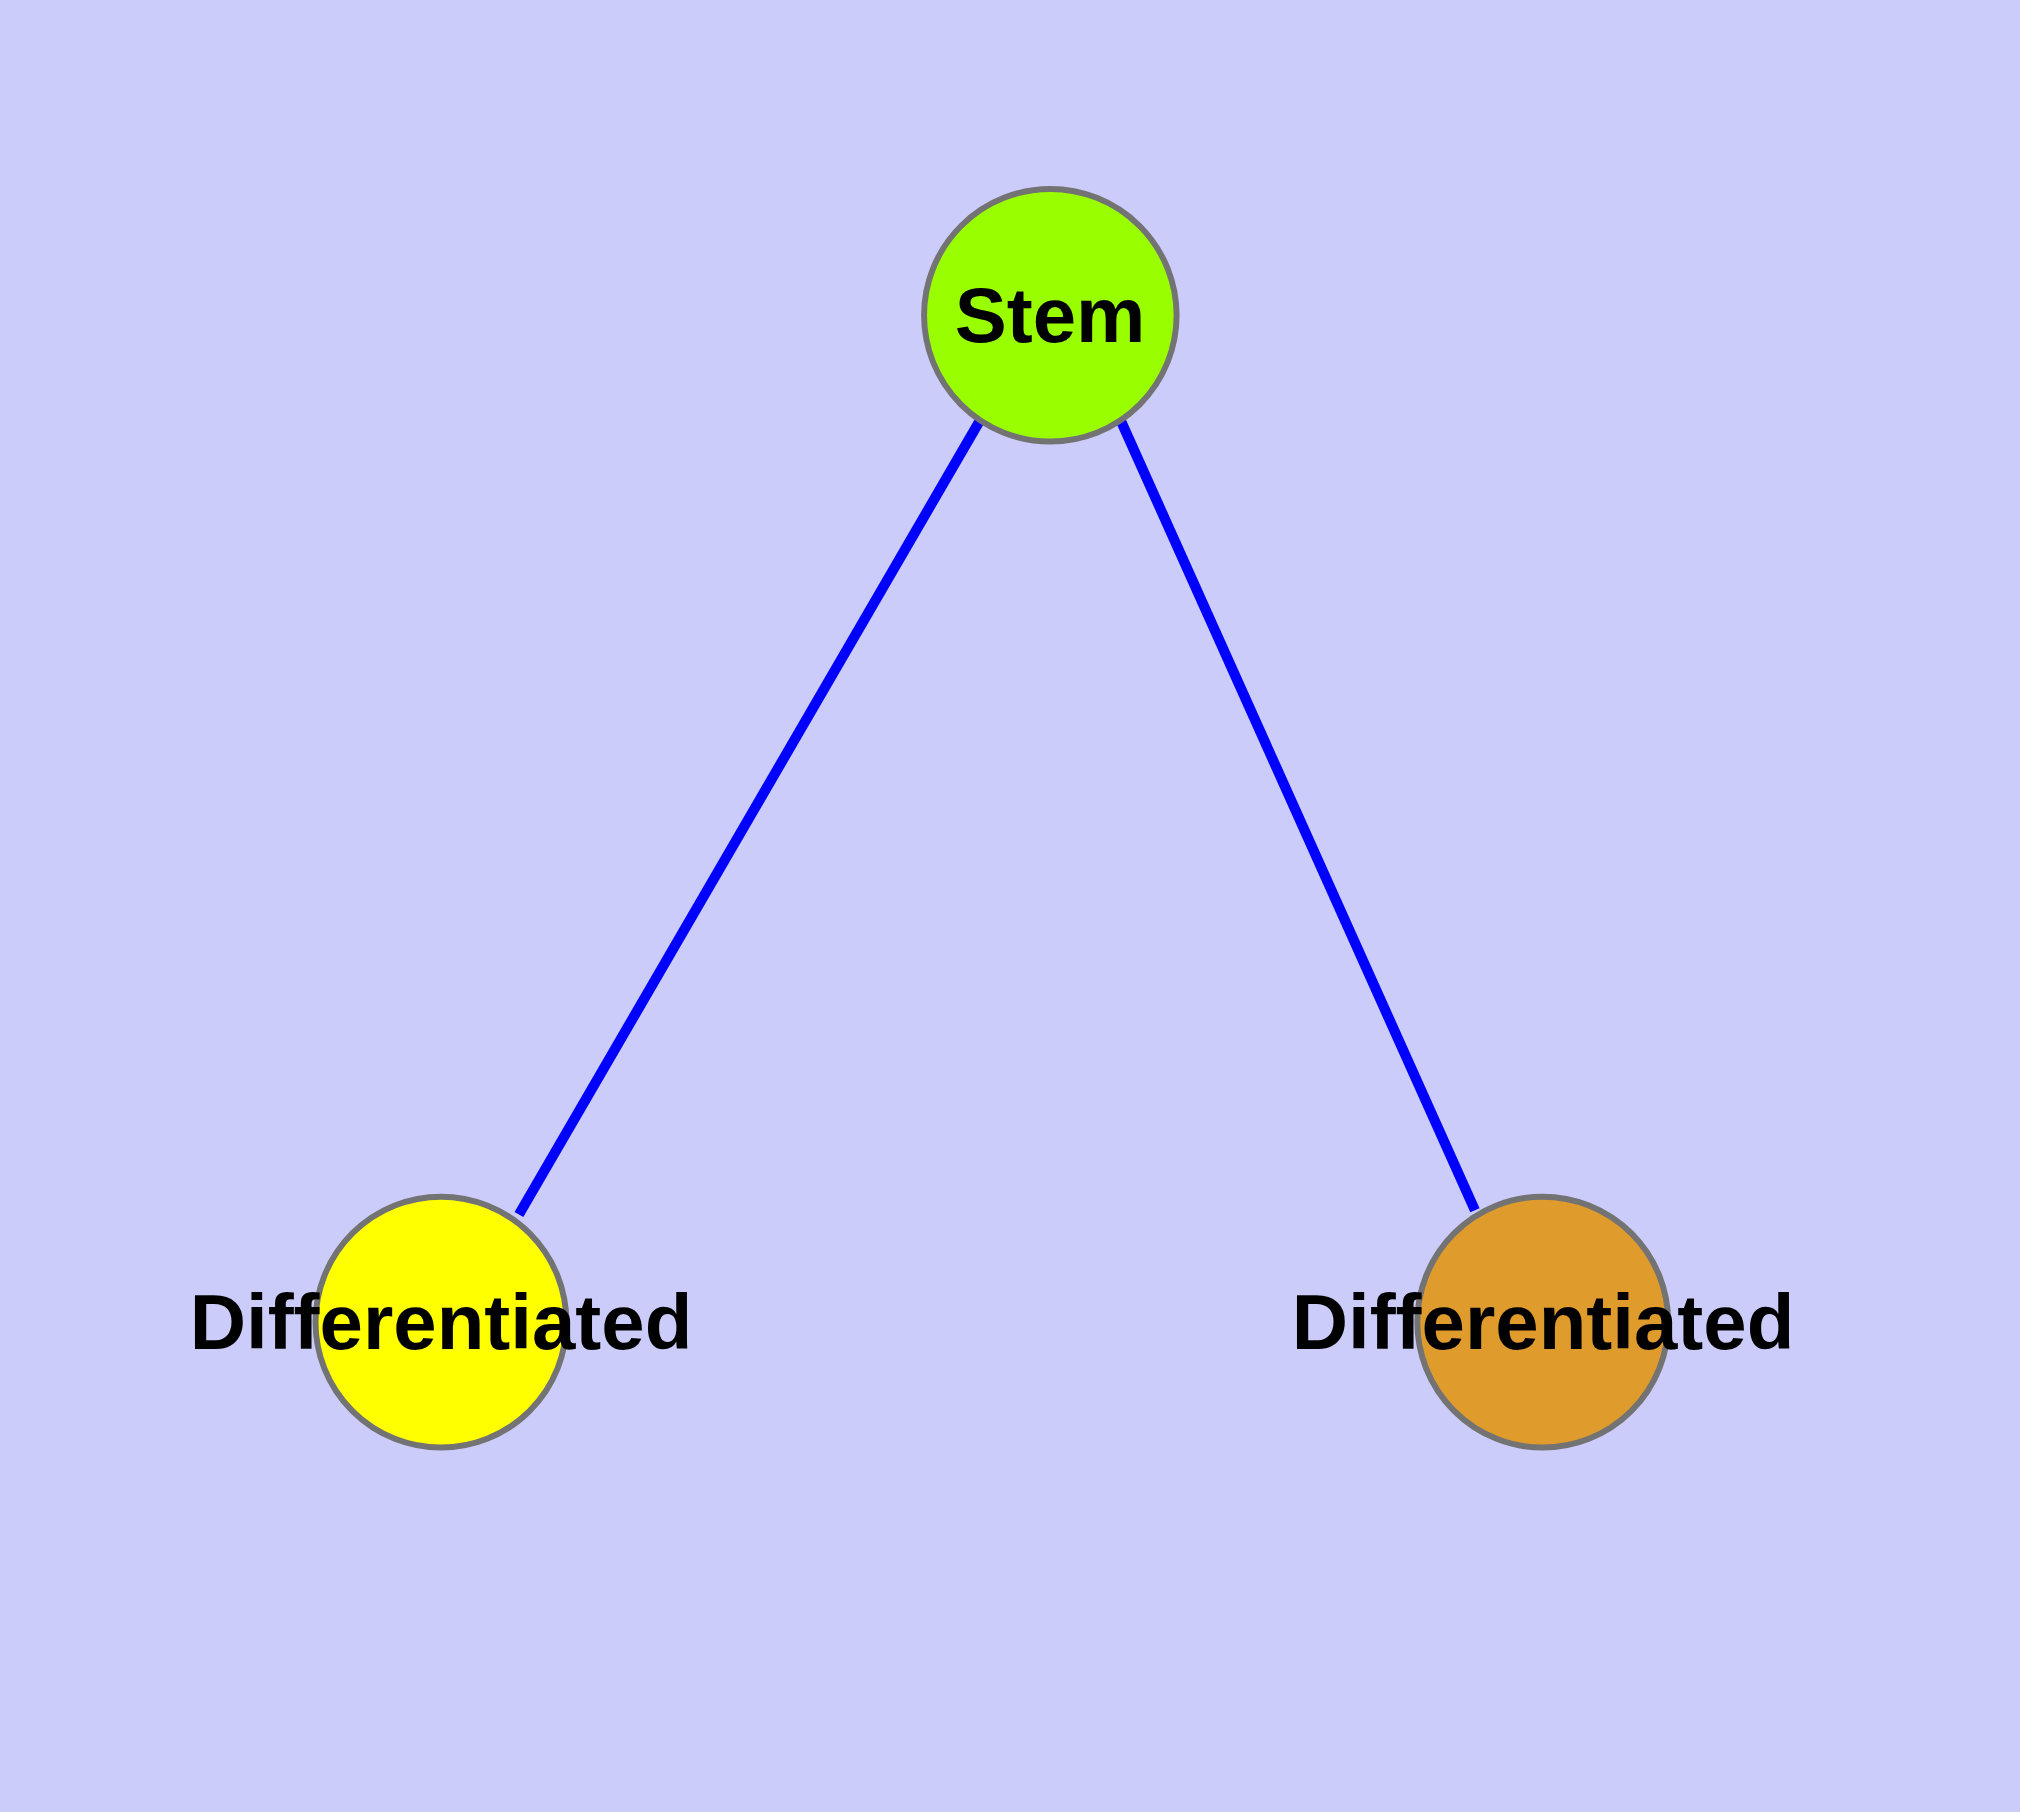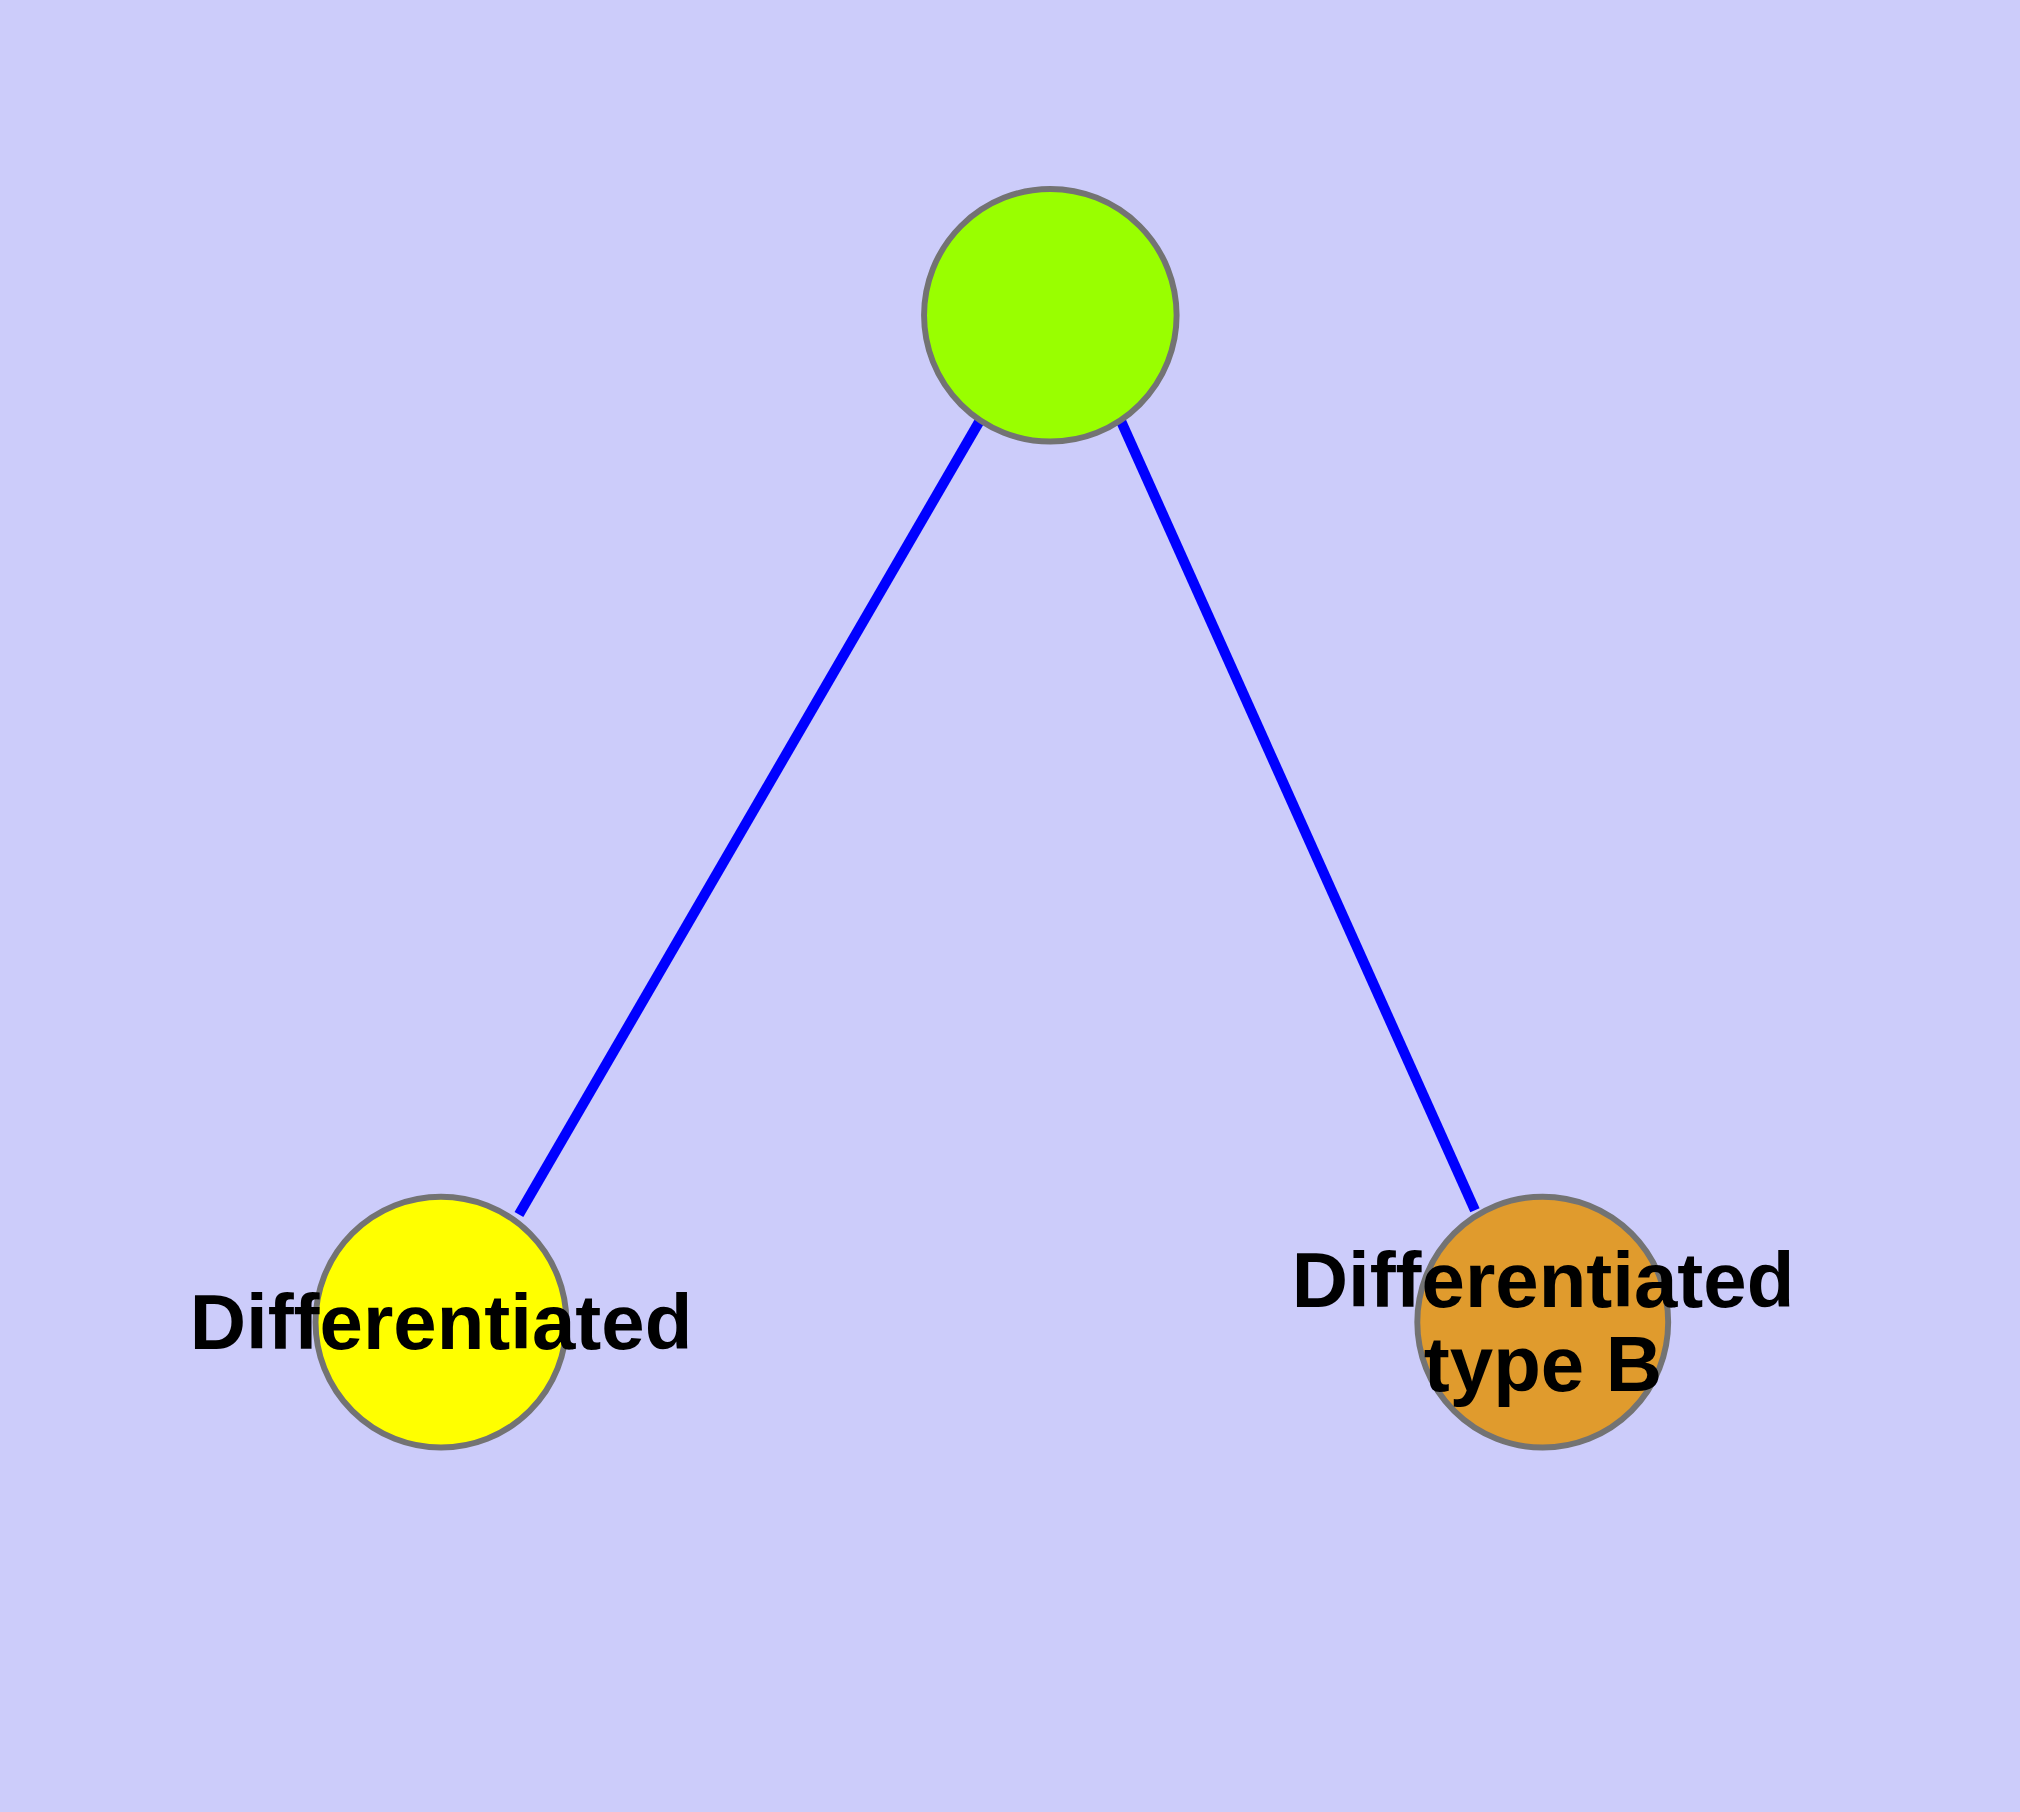--- a/index.html
+++ b/index.html
@@ -65,24 +65,26 @@
 
     <line x1="1322" y1="496" x2="1740" y2="1428" stroke="#0000ff" stroke-width="12" stroke-linecap="butt" id="edge-b"></line>
 
     <circle id="circle-a" cx="520" cy="1560" r="148" fill="#ffff00" stroke="#737373" stroke-width="7"></circle>
 
     <circle id="circle-b" cx="1820" cy="1560" r="148" fill="#e09b2d" stroke="#737373" stroke-width="7"></circle>
 
     <circle id="circle-stem" cx="1239" cy="372" r="149" fill="#99ff00" stroke="#737373" stroke-width="7"></circle>
   </svg>
 
+  <div class="node-label" id="label-stem" style="left: 1050px; top: 315px; font-size: 78px; color: rgb(0, 0, 0);">
+    <span class="label-line">Stem</span>
+  </div>
 
   <div class="node-label" id="label-type-a" style="left: 441px; top: 1322px; font-size: 78px; color: rgb(0, 0, 0);">
     <span class="label-line">Differentiated</span>
   </div>
 
   <div class="node-label" id="label-type-b" style="left: 1543px; top: 1322px; font-size: 78px; color: rgb(0, 0, 0);">
     <span class="label-line">Differentiated</span>
-    <span class="label-line">type B</span>
   </div>
 
 </div>
 
 
 </body></html>

